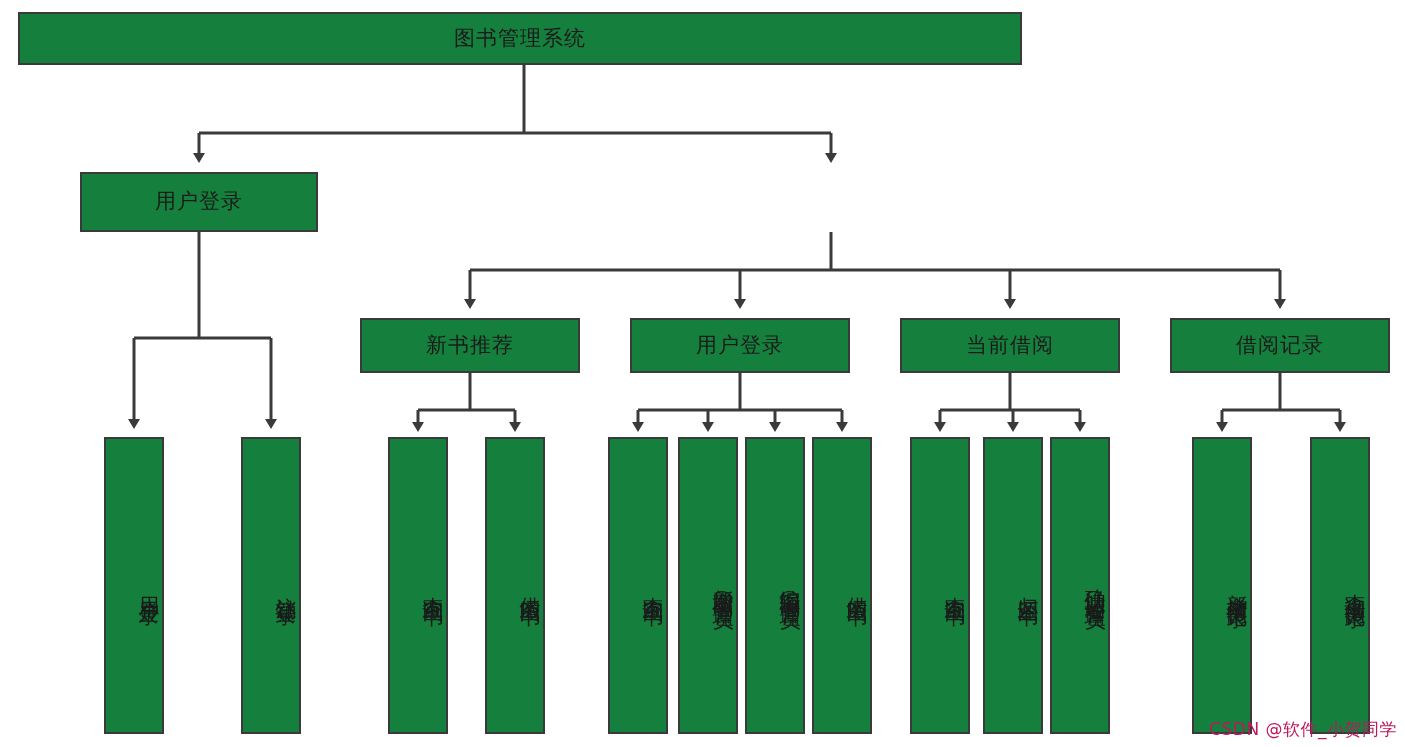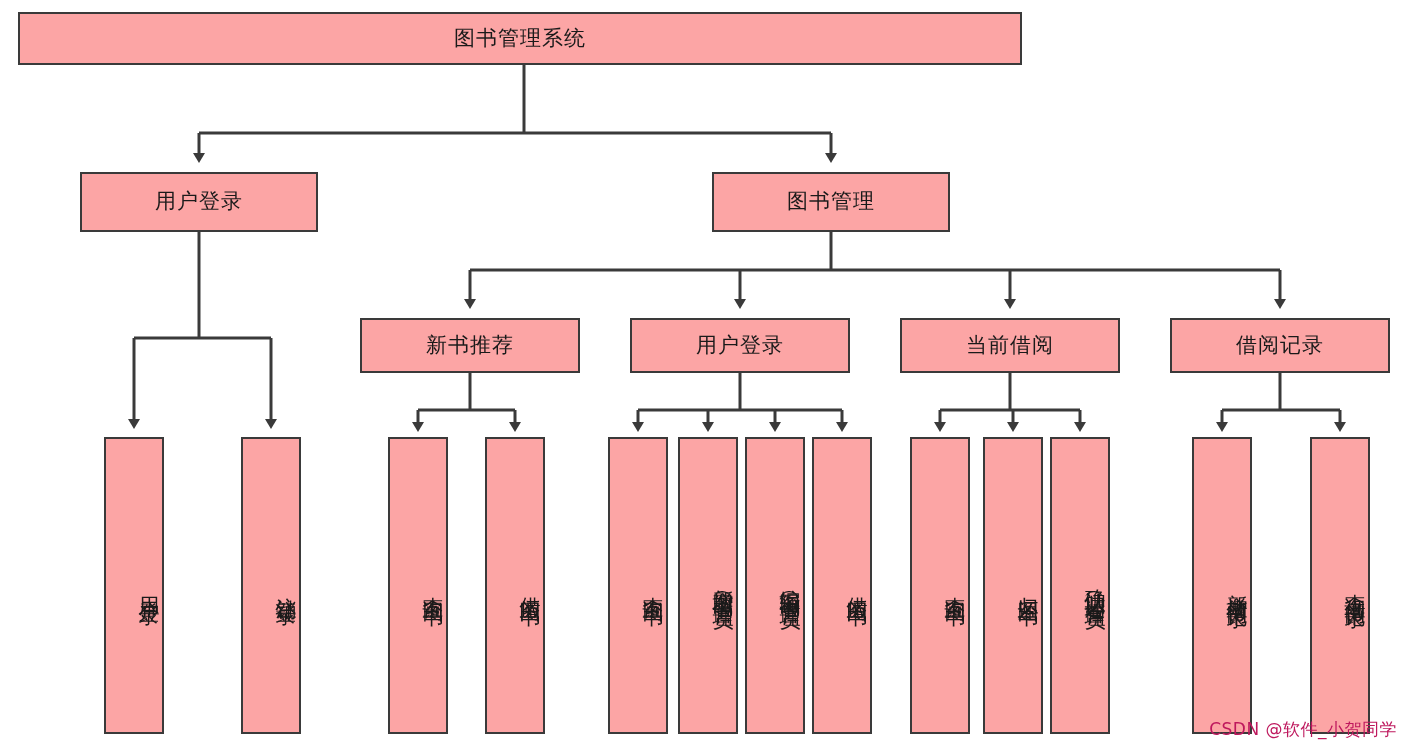--- a/index.html
+++ b/index.html
@@ -20,21 +20,21 @@
   #diagram-svg {
     position: absolute;
     left: 0;
     top: 0;
     width: 1405px;
     height: 747px;
   }
   .node {
     position: absolute;
     box-sizing: border-box;
-    background: #fca5a5;
+    background: #15803d;
     border: 2px solid #3a3a3a;
     display: flex;
     align-items: center;
     justify-content: center;
     color: #1a1a1a;
   }
   .node.horiz {
     font-size: 21px;
     letter-spacing: 1px;
     line-height: 1.2;
@@ -133,23 +133,20 @@
     </g>
   </svg>
 
   <div class="node horiz" style="left:18px; top:12px; width:1004px; height:53px;">
     <span class="label">图书管理系统</span>
   </div>
 
   <div class="node horiz" style="left:80px; top:172px; width:238px; height:60px;">
     <span class="label">用户登录</span>
   </div>
-  <div class="node horiz" style="left:712px; top:172px; width:238px; height:60px;">
-    <span class="label">图书管理</span>
-  </div>
 
   <div class="node horiz" style="left:360px; top:318px; width:220px; height:55px;">
     <span class="label">新书推荐</span>
   </div>
   <div class="node horiz" style="left:630px; top:318px; width:220px; height:55px;">
     <span class="label">用户登录</span>
   </div>
   <div class="node horiz" style="left:900px; top:318px; width:220px; height:55px;">
     <span class="label">当前借阅</span>
   </div>

